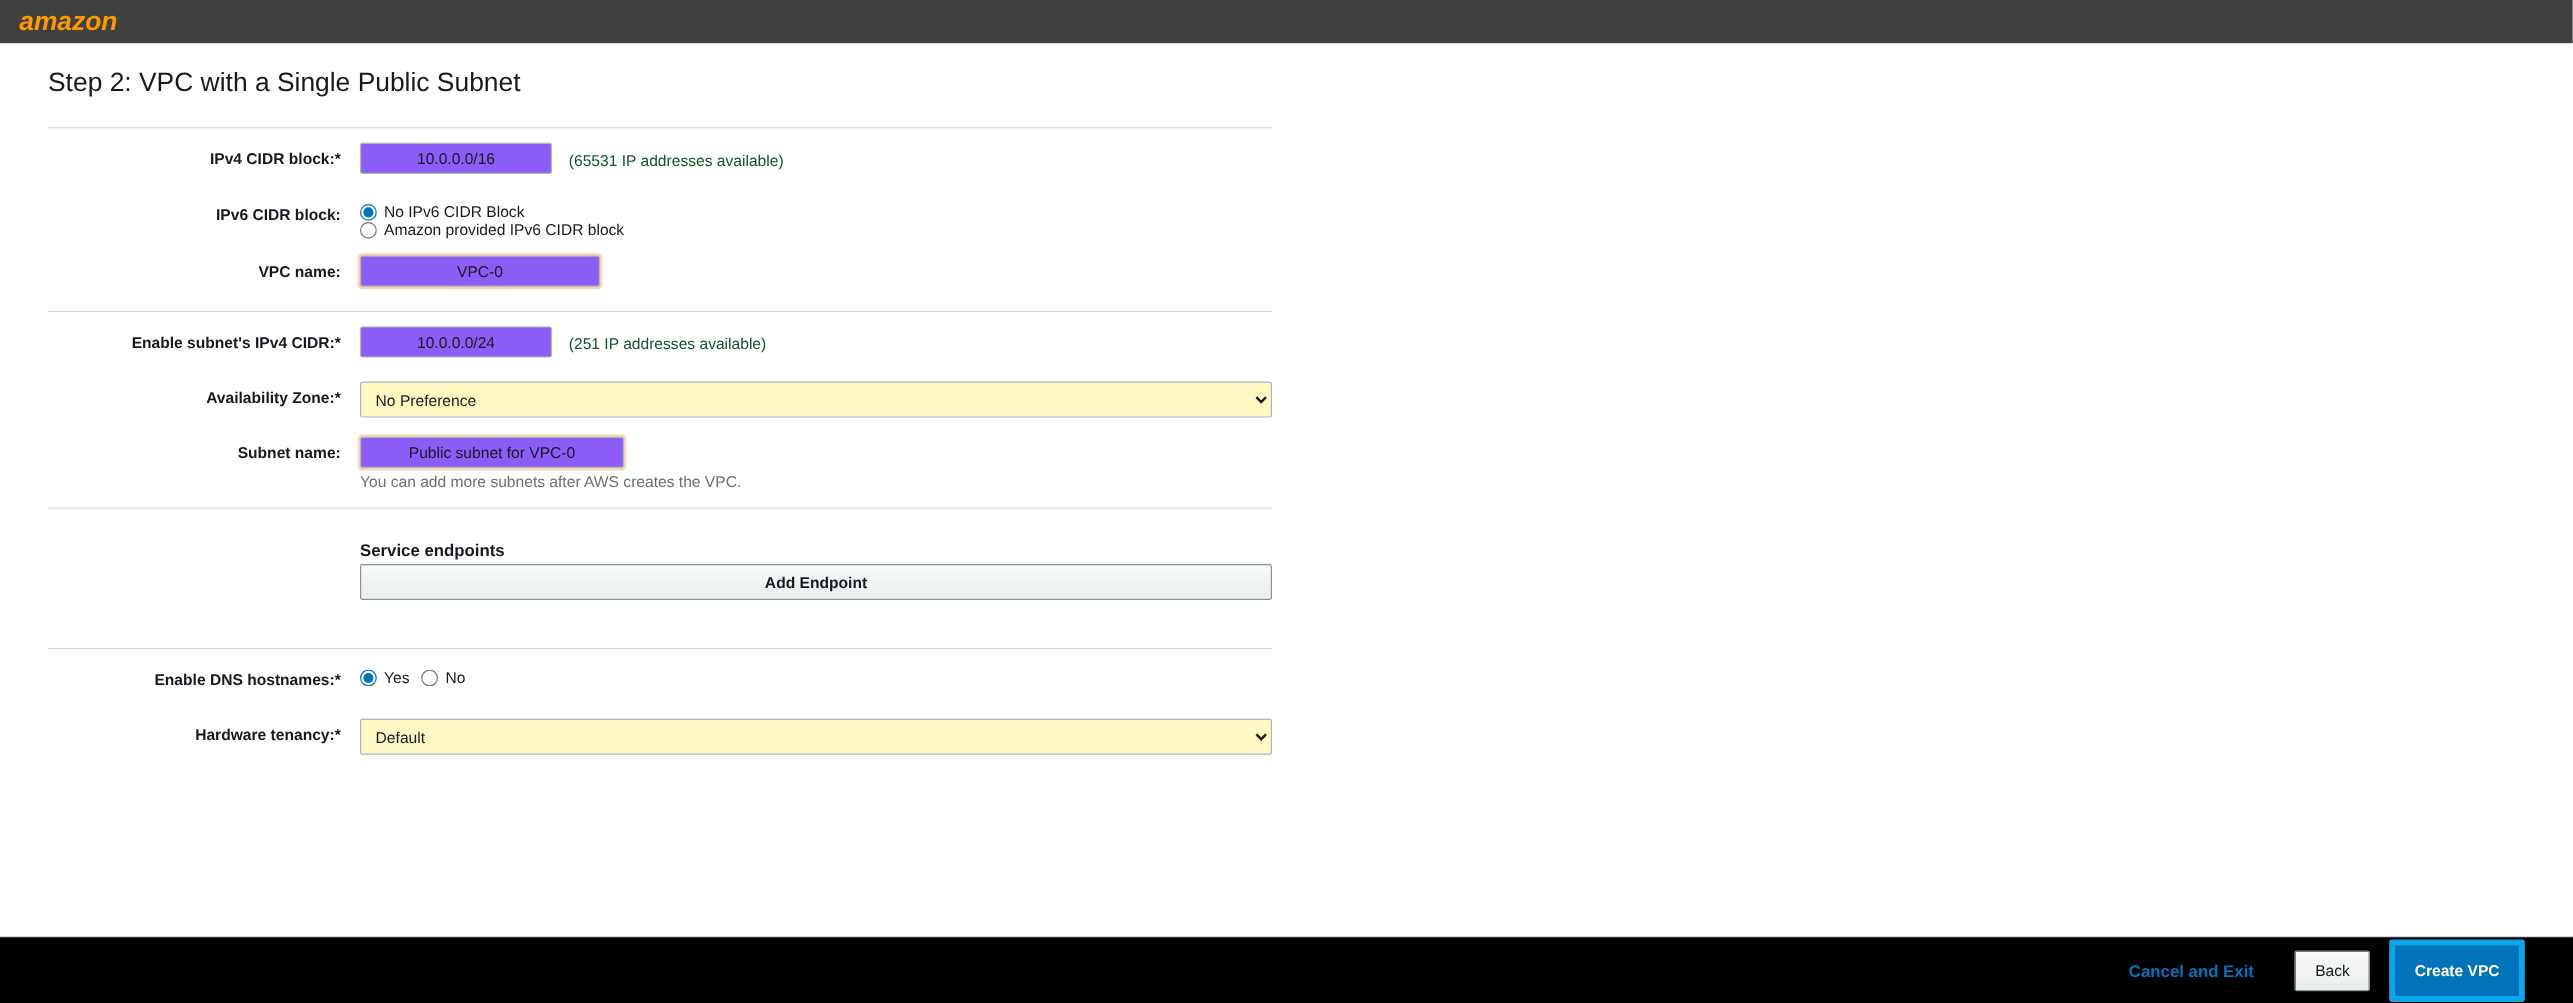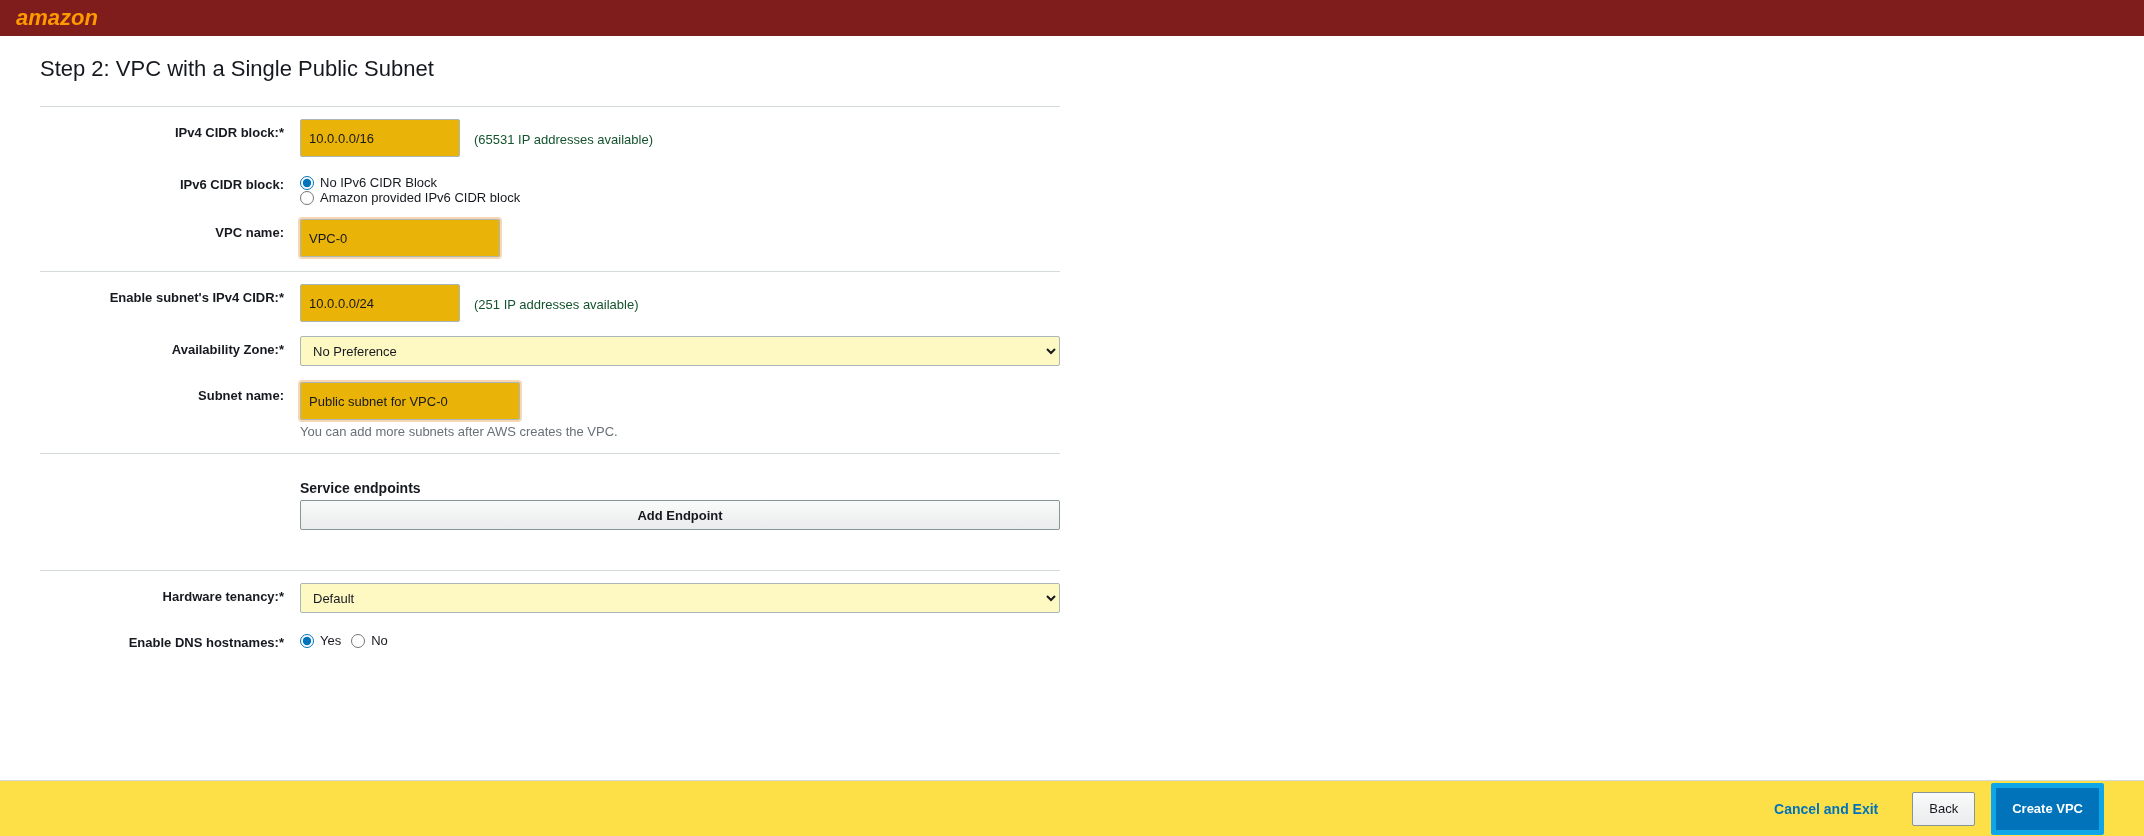--- a/index.html
+++ b/index.html
@@ -4,21 +4,21 @@
   <style>
     * { box-sizing: border-box; margin: 0; padding: 0; }
     body {
       font-family: "Amazon Ember", Arial, sans-serif;
       font-size: 14px;
       background: #fff;
       color: #16191f;
     }
 
     .top-bar {
-      background: #7f1d1d;
+      background: #404040;
       height: 36px;
       display: flex;
       align-items: center;
       padding: 0 16px;
     }
 
     .top-bar-logo {
       color: #ff9900;
       font-size: 22px;
       font-weight: bold;
@@ -72,24 +72,25 @@
       display: flex;
       align-items: center;
       gap: 10px;
     }
 
     input[type="text"] {
       border: 1px solid #aab7b8;
       border-radius: 2px;
       padding: 4px 8px;
       font-size: 13px;
-      height: 38px;
-      color: #16191f;
-      background: #eab308;
+      height: 26px;
+      color: #16191f;
+      background: #8b5cf6;
       outline: none;
+      text-align: center;
     }
 
     .input-vpc-name {
       width: 200px;
       border-color: #e07b00;
       box-shadow: 0 0 0 2px rgba(224, 123, 0, 0.3);
     }
 
     .input-subnet-name {
       width: 220px;
@@ -166,21 +167,21 @@
       font-weight: 600;
       cursor: pointer;
       height: 30px;
     }
 
     .footer-bar {
       position: fixed;
       bottom: 0;
       left: 0;
       right: 0;
-      background: #fde047;
+      background: #000000;
       border-top: 1px solid #d5dbdb;
       height: 56px;
       display: flex;
       align-items: center;
       justify-content: flex-end;
       padding: 0 40px;
       gap: 16px;
     }
 
     .btn-cancel {
@@ -328,44 +329,44 @@
         <button class="add-endpoint-btn">
           <span>Add Endpoint</span>
         </button>
       </div>
     </div>
   </div>
 
   <hr class="divider">
 
   <div class="form-row">
-    <div class="form-label">Hardware tenancy:*</div>
-    <div class="form-control-area">
-      <select>
-        <option value="default">Default</option>
-        <option value="dedicated">Dedicated</option>
-      </select>
-    </div>
-  </div>
-
-  <div class="form-row">
     <div class="form-label">Enable DNS hostnames:*</div>
     <div class="form-control-area">
       <div class="inline-radio-row">
         <label class="radio-row">
           <input type="radio" name="dns" checked="" style="">
           <span>Yes</span>
         </label>
         <label class="radio-row">
           <input type="radio" name="dns" style="">
           <span>No</span>
         </label>
       </div>
     </div>
   </div>
 
+  <div class="form-row">
+    <div class="form-label">Hardware tenancy:*</div>
+    <div class="form-control-area">
+      <select>
+        <option value="default">Default</option>
+        <option value="dedicated">Dedicated</option>
+      </select>
+    </div>
+  </div>
+
 </div>
 
 <div class="footer-bar">
   <button class="btn-cancel">Cancel and Exit</button>
   <button class="btn-back">Back</button>
   <button class="btn-create">Create VPC</button>
 </div>
 
 </body></html>

